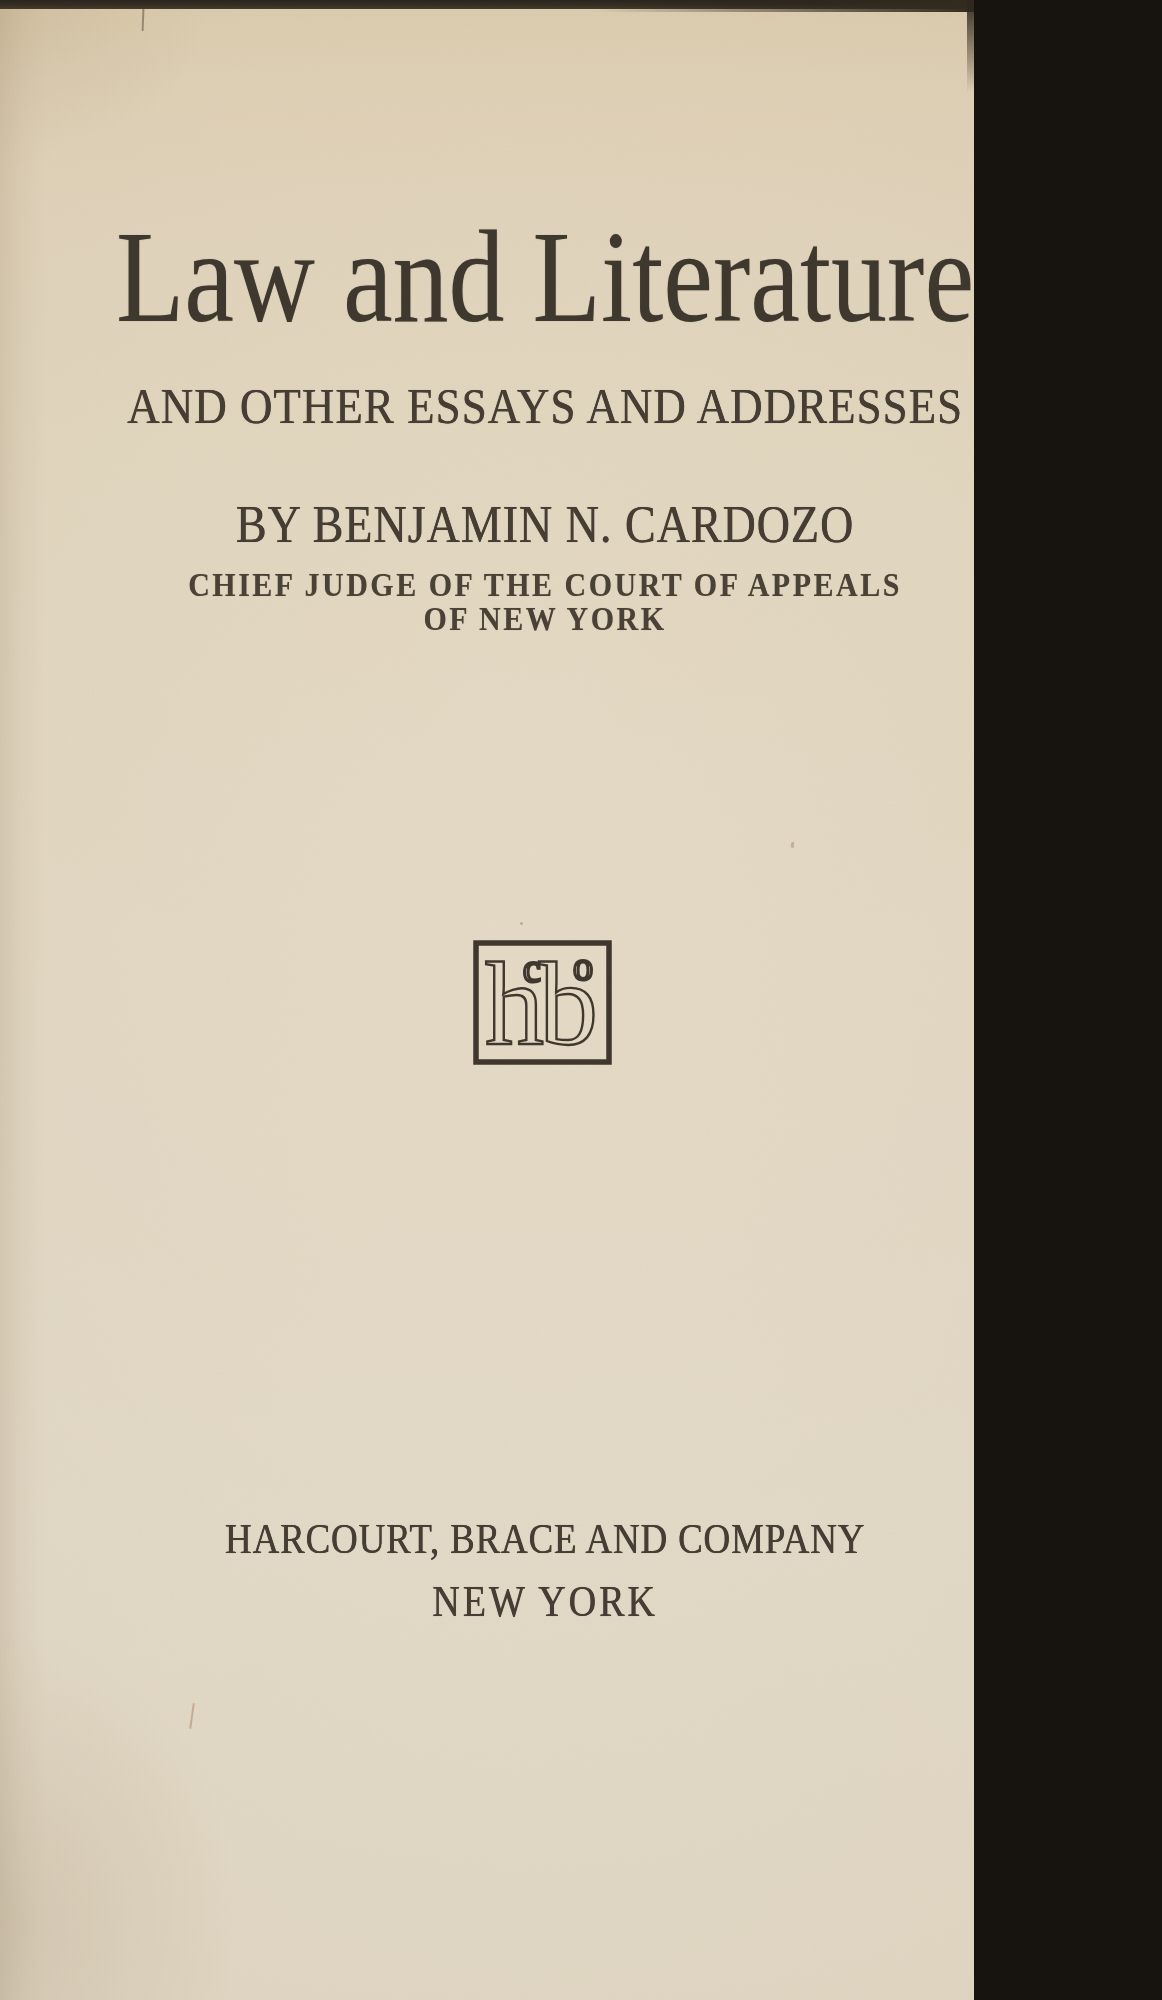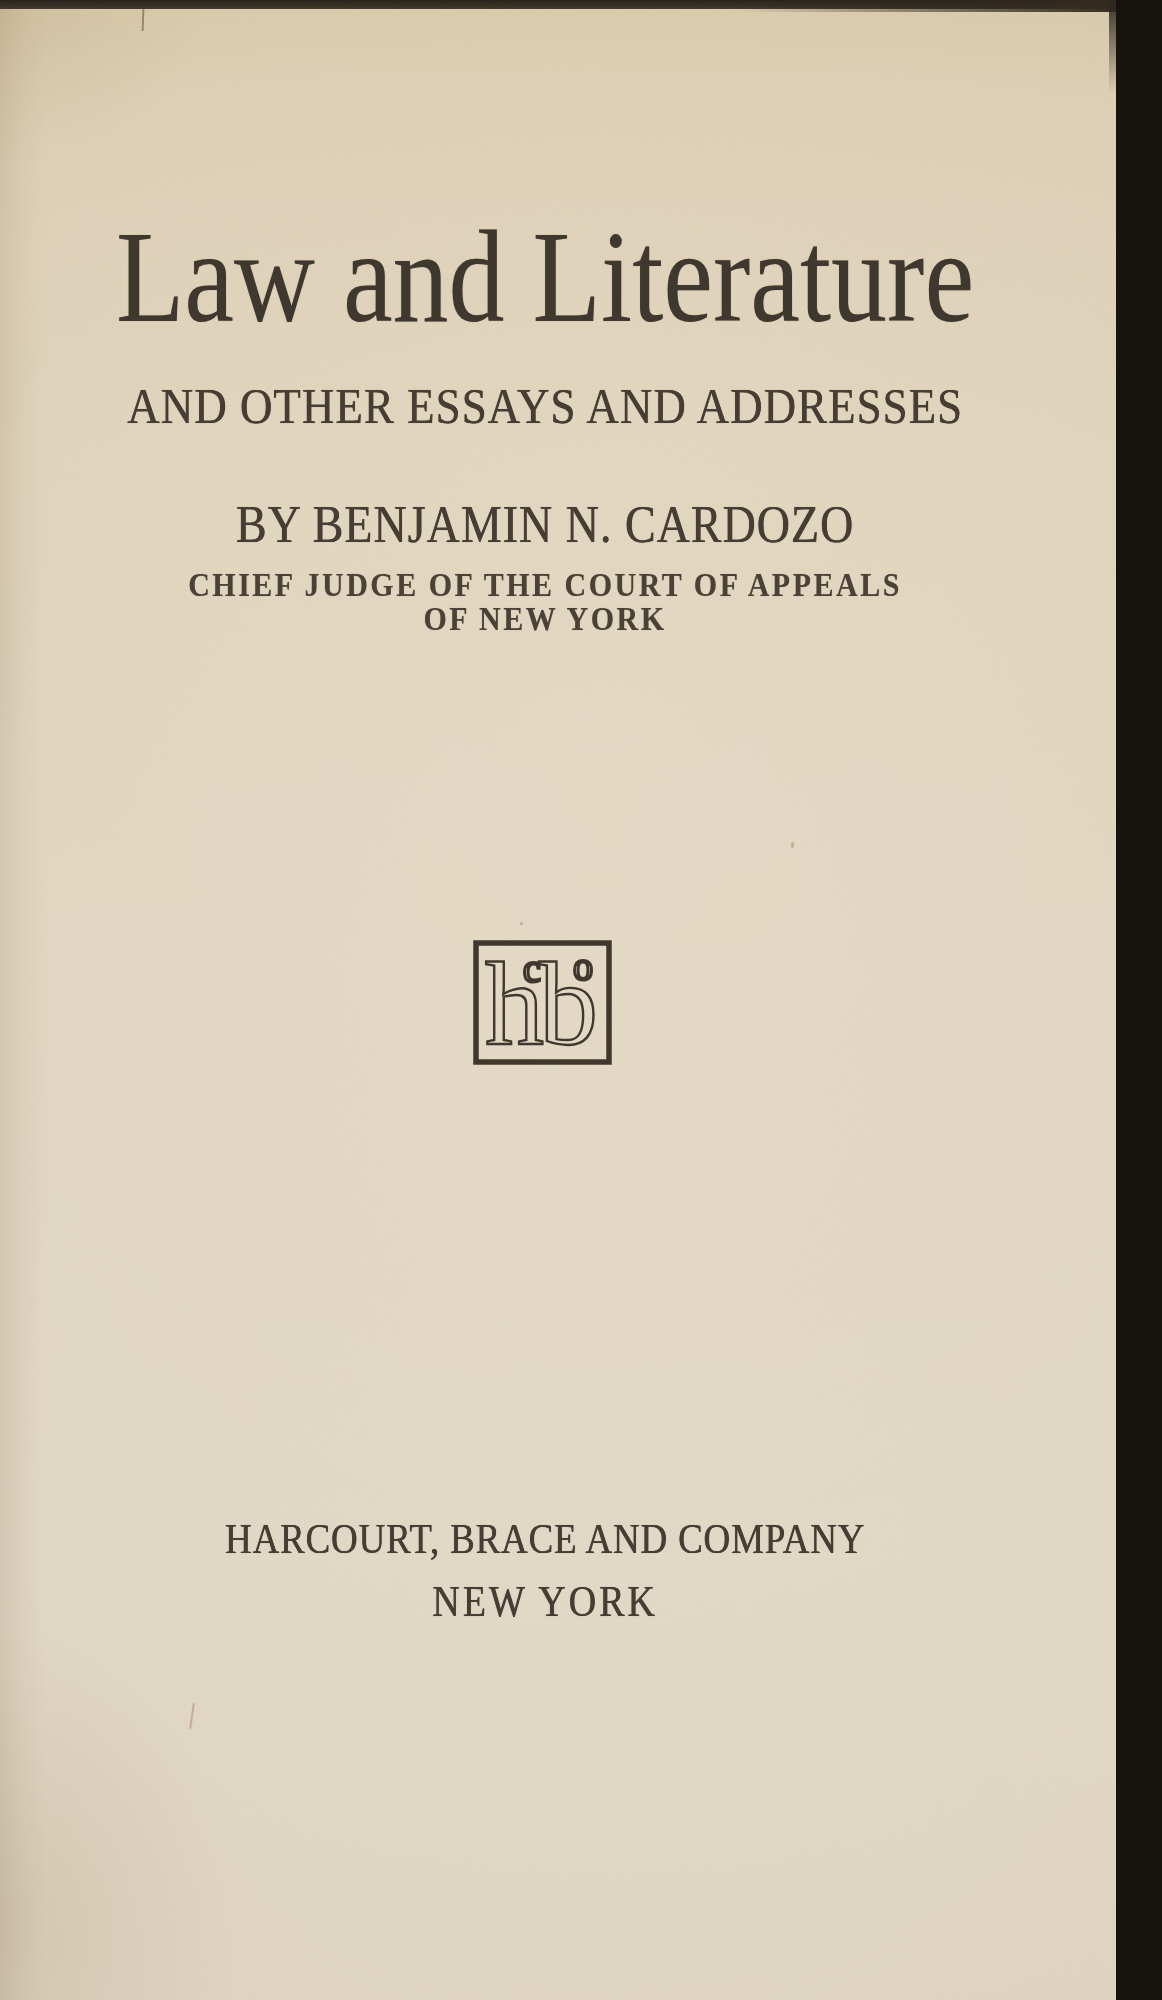--- a/index.html
+++ b/index.html
@@ -1,17 +1,17 @@
 <!DOCTYPE html>
 <html><head>
 <meta charset="utf-8">
 <style>
   html,body{margin:0;padding:0;background:#17130e;}
   #screenshot{
-    position:relative;width:1116px;height:2000px;overflow:hidden;
+    position:relative;width:974px;height:2000px;overflow:hidden;
     font-family:"Liberation Serif","DejaVu Serif",serif;
     background:#e9dcc2;
   }
   
   .paper{
     position:absolute;inset:0;
     background:linear-gradient(180deg,
       #e5d5b6 0%, #e8dabf 4%, #eaddc5 10%, #ebe0c9 22%,
       #ece2cd 40%, #ece3d0 58%, #ede5d4 78%, #ece4d2 92%, #ebe3d1 100%);
   }

